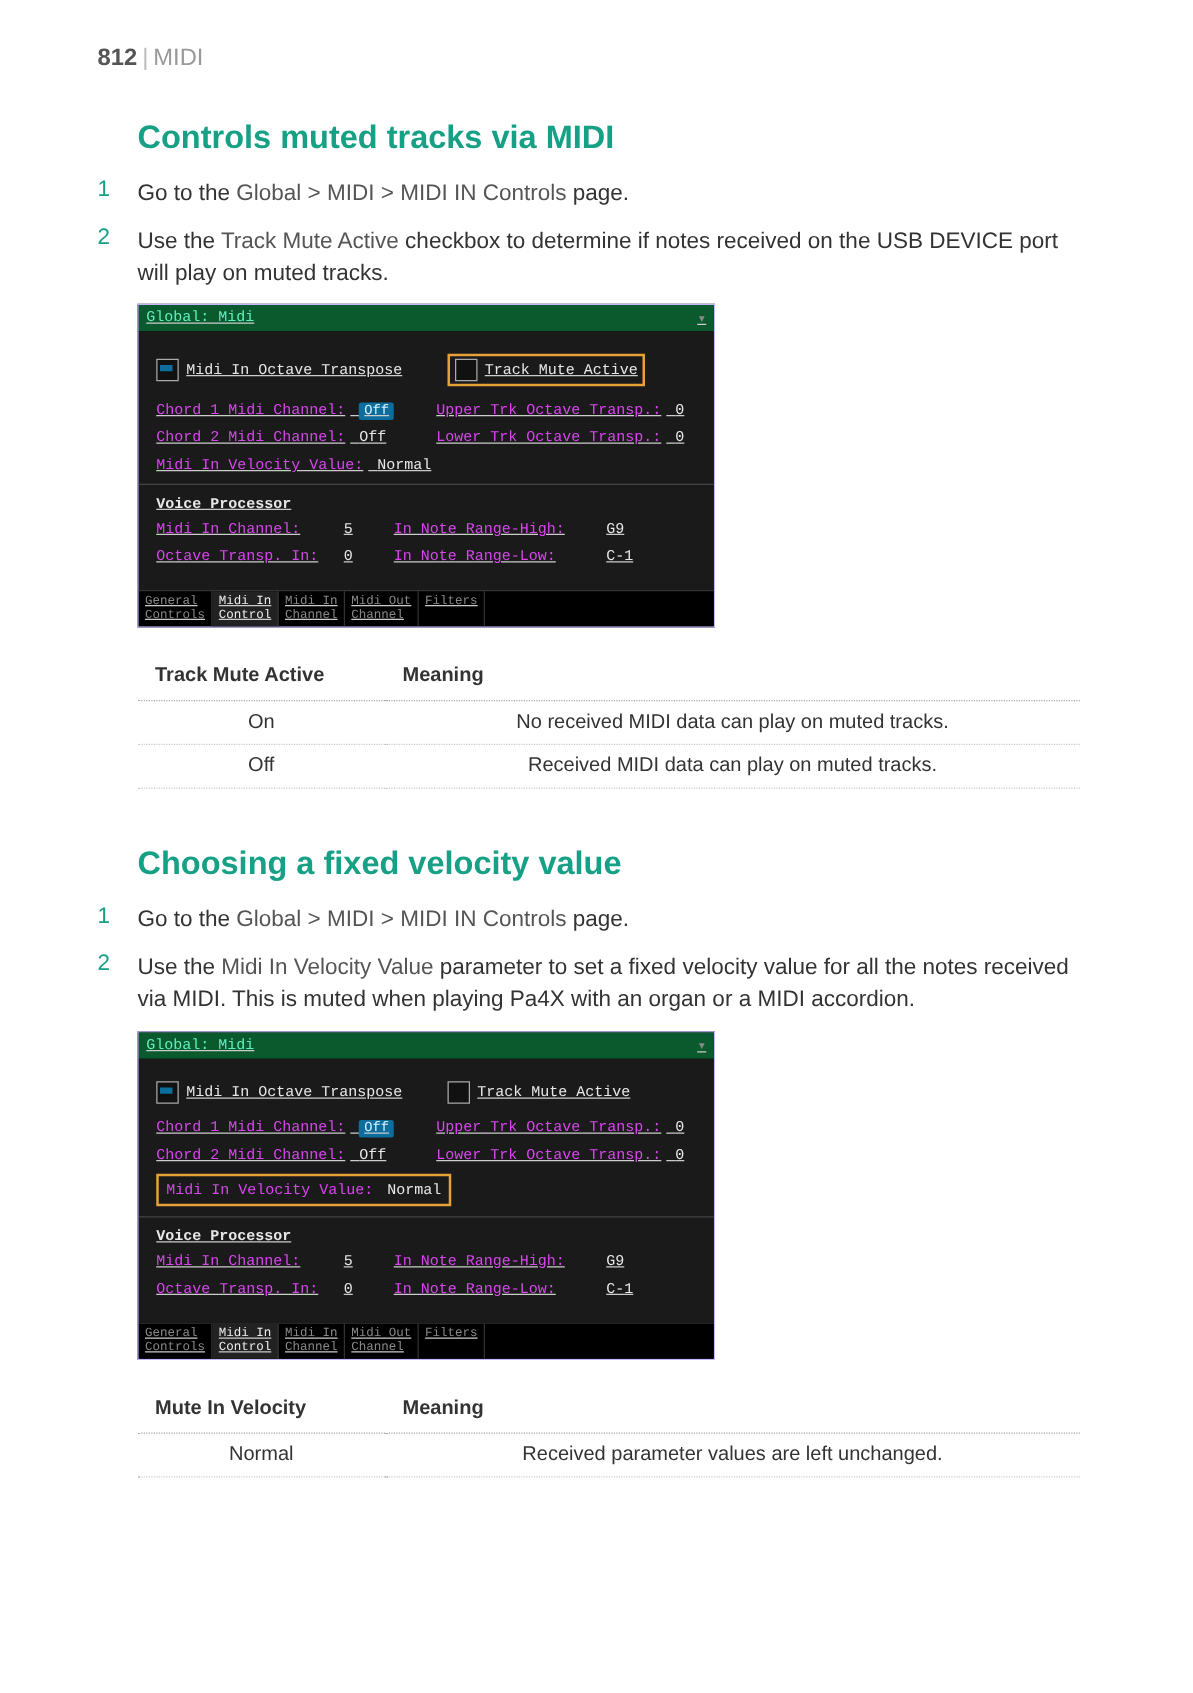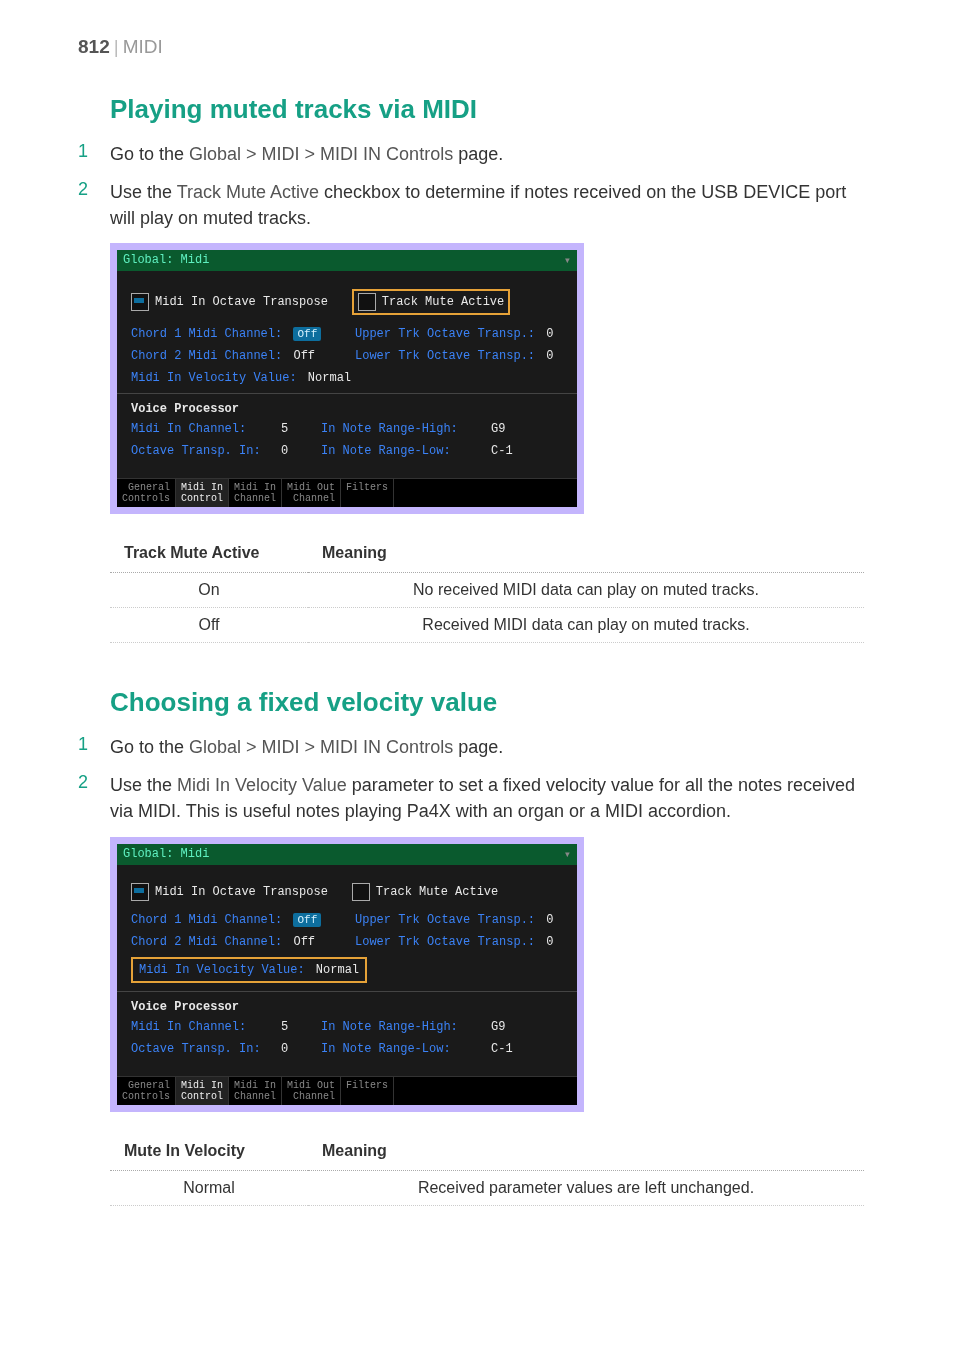--- a/index.html
+++ b/index.html
@@ -56,41 +56,42 @@
   }
 
   
   .ui-panel {
     width: 460px;
     background: #000;
     font-family: "Lucida Console","Courier New",monospace;
     font-size: 12px;
     color: #ccc;
     margin: 10px 16px 20px 0;
-    border: 7px solid #c4b5fd;
+    border: 1px solid #c4b5fd;
+    text-decoration: underline;
   }
   .ui-title {
     background: #0a5a2e;
     color: #5ff0c0;
     padding: 3px 6px;
     font-size: 12px;
     display: flex;
     justify-content: space-between;
   }
   .ui-title .menu-icon {
     color: #888;
   }
   .ui-body {
     background: #1a1a1a;
     padding: 18px 14px 10px 14px;
     position: relative;
   }
   .ui-row1 {
     display: flex;
-    gap: 24px;
+    gap: 36px;
     margin-bottom: 12px;
     align-items: center;
   }
   .checkbox {
     display: inline-block;
     width: 16px;
     height: 16px;
     border: 1px solid #aaa;
     background: #111;
     vertical-align: middle;
@@ -102,21 +103,21 @@
     position: absolute;
     left: 2px; top: 4px;
     width: 10px; height: 5px;
     background: #0d6e9e;
   }
   .ui-group {
     display:inline-flex;
     align-items:center;
   }
   .ui-label {
-    color: #3b82f6;
+    color: #d946ef;
     margin-right: 4px;
   }
   .ui-value {
     color: #e8e8e8;
   }
   .off-chip {
     background: #0d6e9e;
     color: #d5f2ff;
     padding: 1px 4px;
     border-radius: 2px;
@@ -150,21 +151,21 @@
     display: flex;
     background: #000;
     border-top: 1px solid #333;
     font-size: 10px;
   }
   .tab {
     padding: 3px 5px;
     color: #888;
     border-right: 1px solid #333;
     line-height: 1.1;
-    text-align: right;
+    text-align: left;
   }
   .tab.active {
     background: #222;
     color: #eee;
   }
   .highlight-box {
     border: 2px solid #e6a238;
     padding: 2px 4px;
     display: inline-flex;
     align-items: center;
@@ -197,21 +198,21 @@
 </head>
 <body>
 
 <div class="page">
 
   <div class="page-header">
     <span class="page-number">812</span><span class="pipe">|</span><span>MIDI</span>
   </div>
 
   <div class="indent">
-    <h2 class="section-title">Playing muted tracks via MIDI</h2>
+    <h2 class="section-title">Controls muted tracks via MIDI</h2>
   </div>
 
   <div class="step-block">
     <div class="step-num">1</div>
     <div class="step-text">
       <span>Go to the </span><span class="param">Global &gt; MIDI &gt; MIDI IN Controls</span><span> page.</span>
     </div>
   </div>
 
   <div class="step-block">
@@ -300,21 +301,21 @@
   <div class="step-block">
     <div class="step-num">1</div>
     <div class="step-text">
       <span>Go to the </span><span class="param">Global &gt; MIDI &gt; MIDI IN Controls</span><span> page.</span>
     </div>
   </div>
 
   <div class="step-block">
     <div class="step-num">2</div>
     <div class="step-text">
-      <span>Use the </span><span class="param">Midi In Velocity Value</span><span> parameter to set a fixed velocity value for all the notes received via MIDI. This is useful notes playing Pa4X with an organ or a MIDI accordion.</span>
+      <span>Use the </span><span class="param">Midi In Velocity Value</span><span> parameter to set a fixed velocity value for all the notes received via MIDI. This is muted when playing Pa4X with an organ or a MIDI accordion.</span>
     </div>
   </div>
 
   <div class="indent">
   <div class="ui-panel">
     <div class="ui-title">
       <span>Global: Midi</span>
       <span class="menu-icon">▾</span>
     </div>
     <div class="ui-body">

